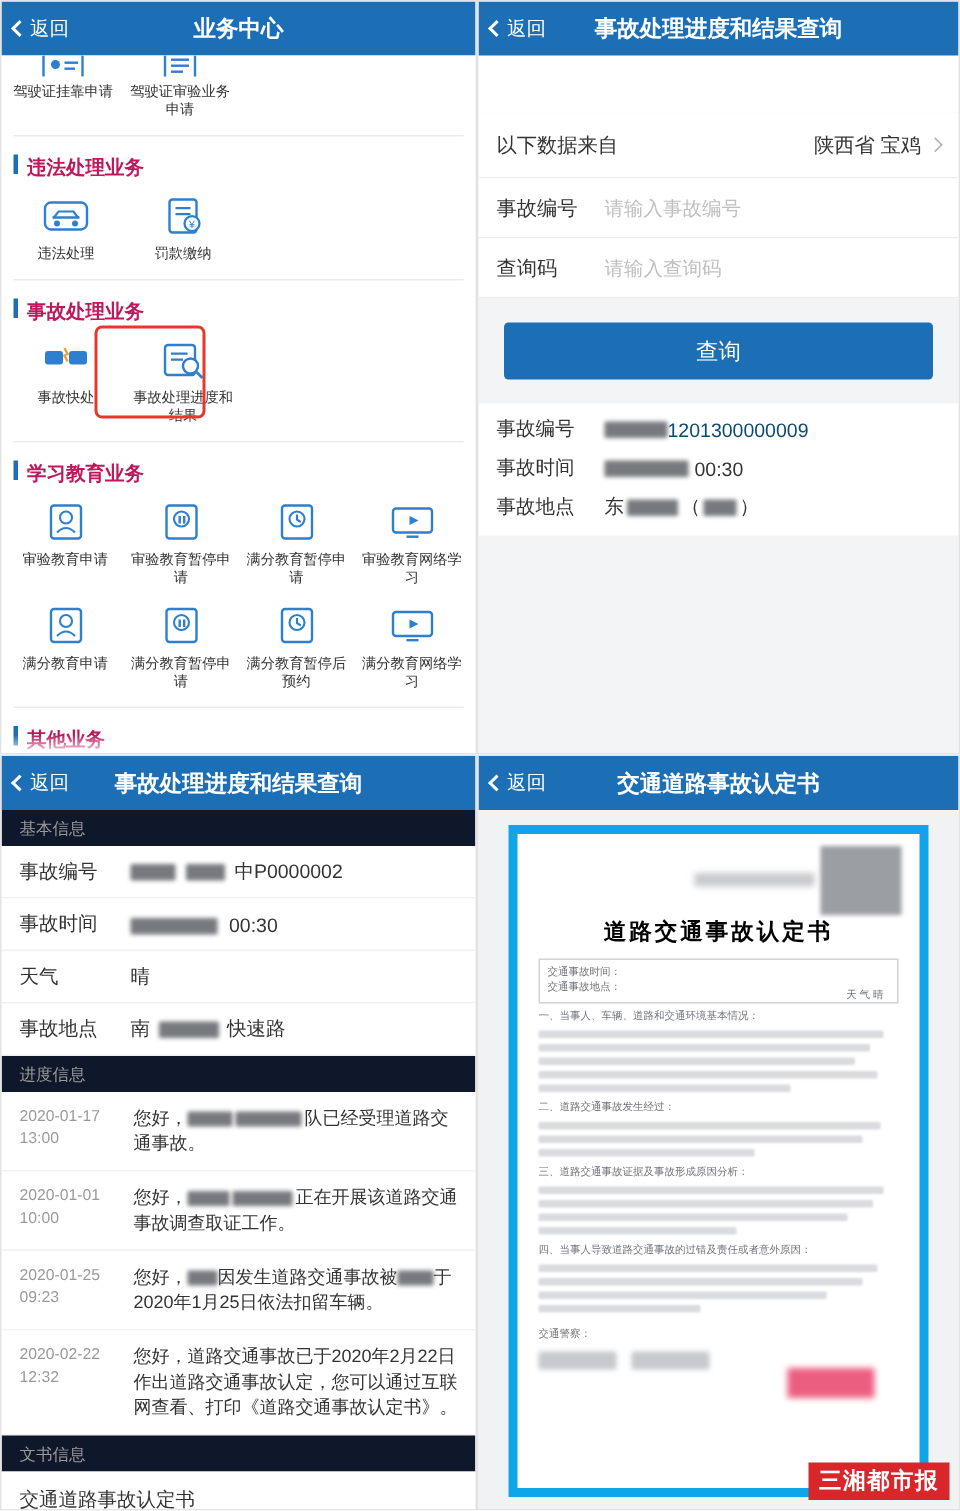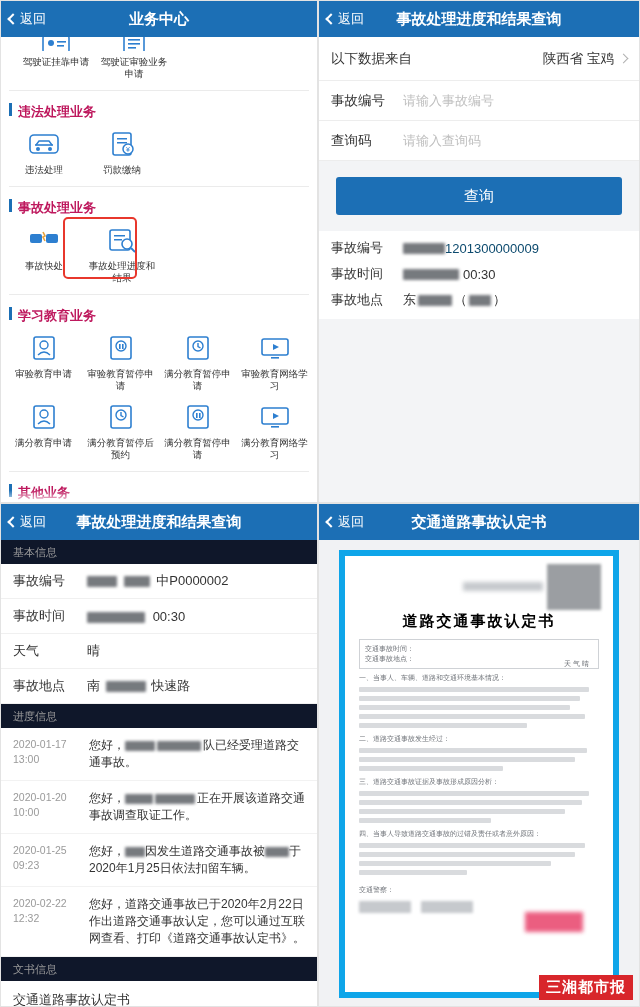--- a/index.html
+++ b/index.html
@@ -56,41 +56,42 @@
   .icon-box {
     width: 34px; height: 30px; border-radius: 4px; position: relative;
     display: flex; align-items: center; justify-content: center;
     margin-bottom: 5px;
   }
   .icon-lbl {
     font-size: 9.5px; color: #333; text-align: center; line-height: 12px;
     width: 72px;
   }
   .hr-line { height: 1px; background: #ebebeb; margin: 2px 8px; }
-  .top-cut { display: flex; padding: 0 16px; }
+  .top-cut { display: flex; padding: 0 2px; }
   .top-cut .icon-cell { padding-top: 0; }
   .top-cut .icon-lbl { height: 24px; overflow: hidden; }
   .highlight-ring {
     position: absolute; border: 2px solid #e8372c; border-radius: 5px;
     pointer-events: none;
   }
   .fade-bottom {
     position: absolute; left: 0; right: 0; bottom: 0; height: 14px;
     background: linear-gradient(rgba(255,255,255,0), #ffffff);
   }
 
   
   svg { display: block; }
 
   
   .p2-body { background: #f3f4f6; height: 467px; }
   .src-row {
     background: #fff; display: flex; align-items: center; justify-content: space-between;
     height: 44px; padding: 0 12px; font-size: 13.5px; color: #333;
     border-bottom: 1px solid #ededed;
+    margin-top: 38px;
   }
   .src-right { display: flex; align-items: center; gap: 6px; color: #333; }
   .chev-r {
     width: 7px; height: 7px; border-top: 1.5px solid #b0b0b0; border-right: 1.5px solid #b0b0b0;
     transform: rotate(45deg); display: inline-block;
   }
   .field-row {
     background: #fff; display: flex; align-items: center; height: 40px;
     padding: 0 12px; border-bottom: 1px solid #ededed; font-size: 13.5px;
   }
@@ -324,35 +325,35 @@
                 <path d="M10 21 q6 -6 12 0" fill="none" stroke="#2d7fd0" stroke-width="1.4"></path>
               </svg>
           </div>
           <div class="icon-lbl">满分教育申请</div>
         </div>
         <div class="icon-cell">
           <div class="icon-box">
             <svg width="32" height="28" viewBox="0 0 32 28">
                 <rect x="6" y="3" width="20" height="22" rx="2" fill="none" stroke="#2d7fd0" stroke-width="1.6"></rect>
                 <circle cx="16" cy="12" r="5" fill="none" stroke="#2d7fd0" stroke-width="1.4"></circle>
-                <path d="M16 9 v3.5 l2.5 1.5" stroke="#2d7fd0" stroke-width="1.4" fill="none"></path>
-              </svg>
-          </div>
-          <div class="icon-lbl">满分教育暂停后预约</div>
+                <rect x="14" y="10" width="1.6" height="5" fill="#2d7fd0"></rect>
+                <rect x="17" y="10" width="1.6" height="5" fill="#2d7fd0"></rect>
+              </svg>
+          </div>
+          <div class="icon-lbl">满分教育暂停申请</div>
         </div>
         <div class="icon-cell">
           <div class="icon-box">
             <svg width="32" height="28" viewBox="0 0 32 28">
                 <rect x="6" y="3" width="20" height="22" rx="2" fill="none" stroke="#2d7fd0" stroke-width="1.6"></rect>
                 <circle cx="16" cy="12" r="5" fill="none" stroke="#2d7fd0" stroke-width="1.4"></circle>
-                <rect x="14" y="10" width="1.6" height="5" fill="#2d7fd0"></rect>
-                <rect x="17" y="10" width="1.6" height="5" fill="#2d7fd0"></rect>
-              </svg>
-          </div>
-          <div class="icon-lbl">满分教育暂停申请</div>
+                <path d="M16 9 v3.5 l2.5 1.5" stroke="#2d7fd0" stroke-width="1.4" fill="none"></path>
+              </svg>
+          </div>
+          <div class="icon-lbl">满分教育暂停后预约</div>
         </div>
         <div class="icon-cell">
           <div class="icon-box">
             <svg width="32" height="28" viewBox="0 0 32 28">
                 <rect x="3" y="5" width="26" height="16" rx="2" fill="none" stroke="#2d7fd0" stroke-width="1.6"></rect>
                 <path d="M14 10 l6 3 -6 3 z" fill="#2d7fd0"></path>
                 <rect x="12" y="23" width="8" height="1.6" fill="#2d7fd0"></rect>
               </svg>
           </div>
           <div class="icon-lbl">满分教育网络学习</div>
@@ -471,21 +472,21 @@
         <div class="prog-date">
           <div>2020-01-17</div>
           <div>13:00</div>
         </div>
         <div class="prog-text">
           您好，<span class="blur blur-dark" style="width:30px;height:10px"></span><span class="blur blur-dark" style="width:44px;height:10px;margin:0 2px"></span>队已经受理道路交通事故。
         </div>
       </div>
       <div class="prog-item">
         <div class="prog-date">
-          <div>2020-01-20</div>
+          <div>2020-01-01</div>
           <div>10:00</div>
         </div>
         <div class="prog-text">
           您好，<span class="blur blur-dark" style="width:28px;height:10px"></span><span class="blur blur-dark" style="width:40px;height:10px;margin:0 2px"></span>正在开展该道路交通事故调查取证工作。
         </div>
       </div>
       <div class="prog-item">
         <div class="prog-date">
           <div>2020-01-25</div>
           <div>09:23</div>

